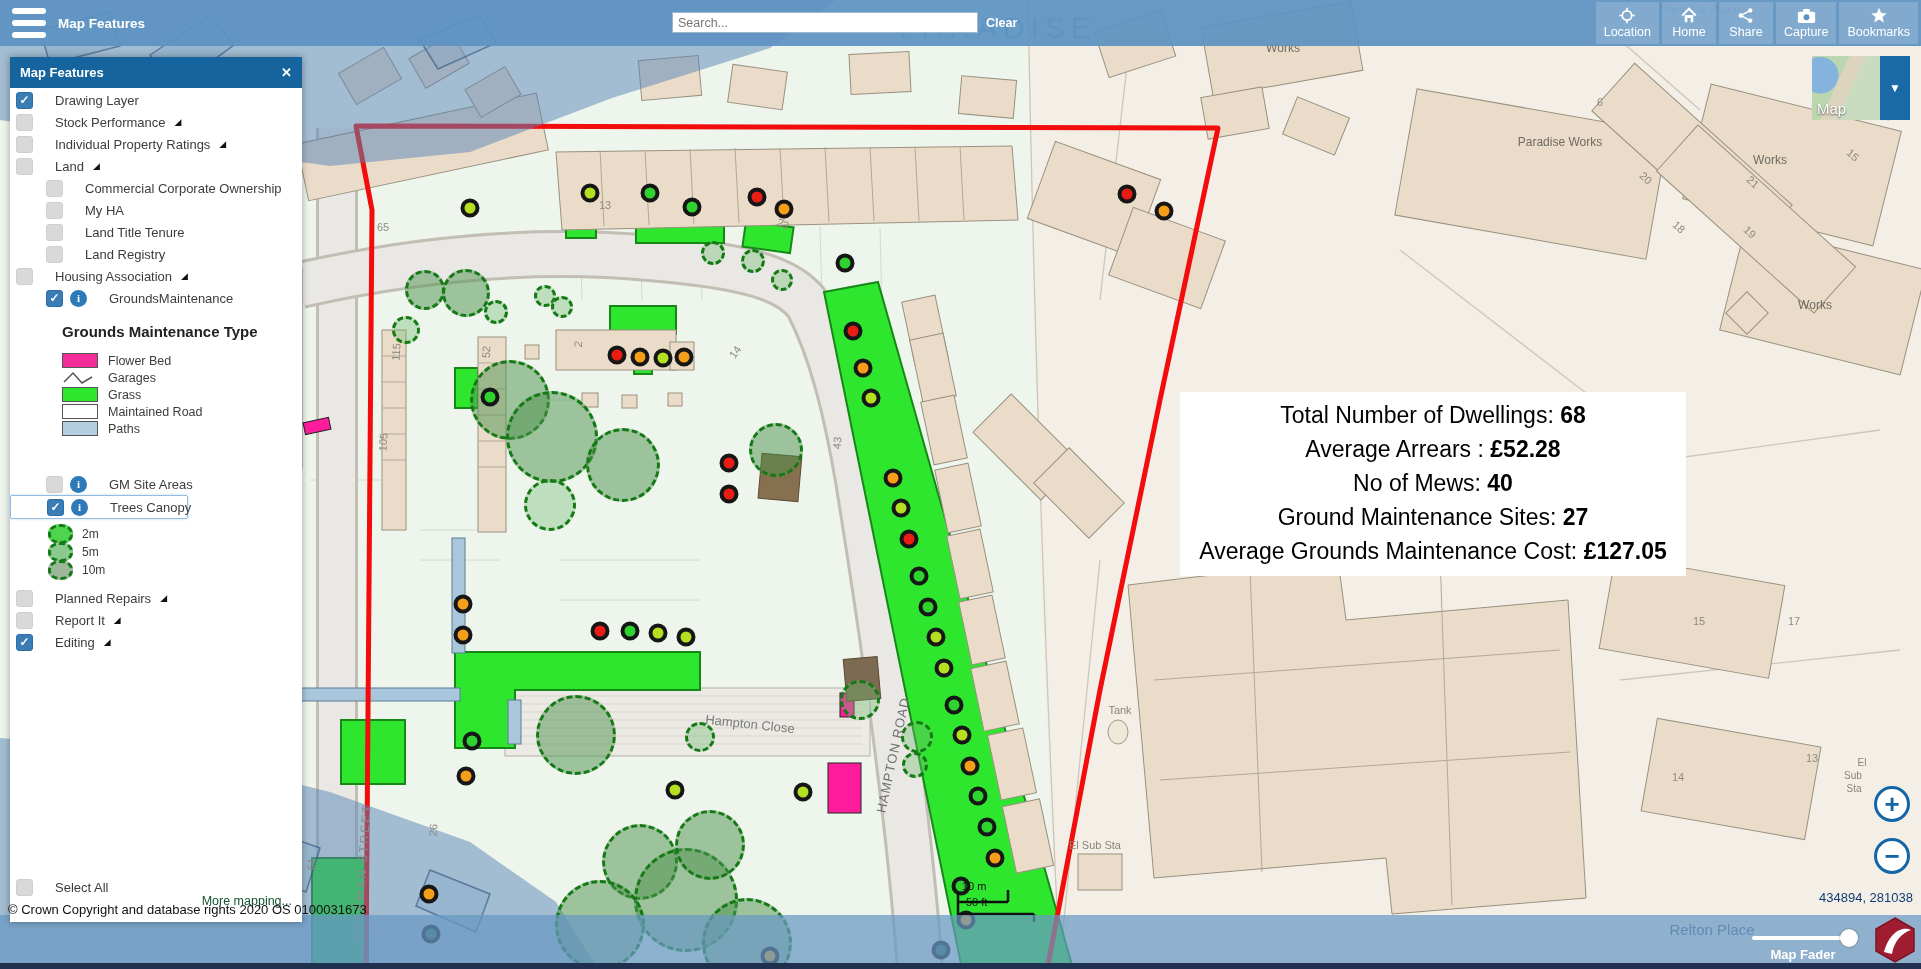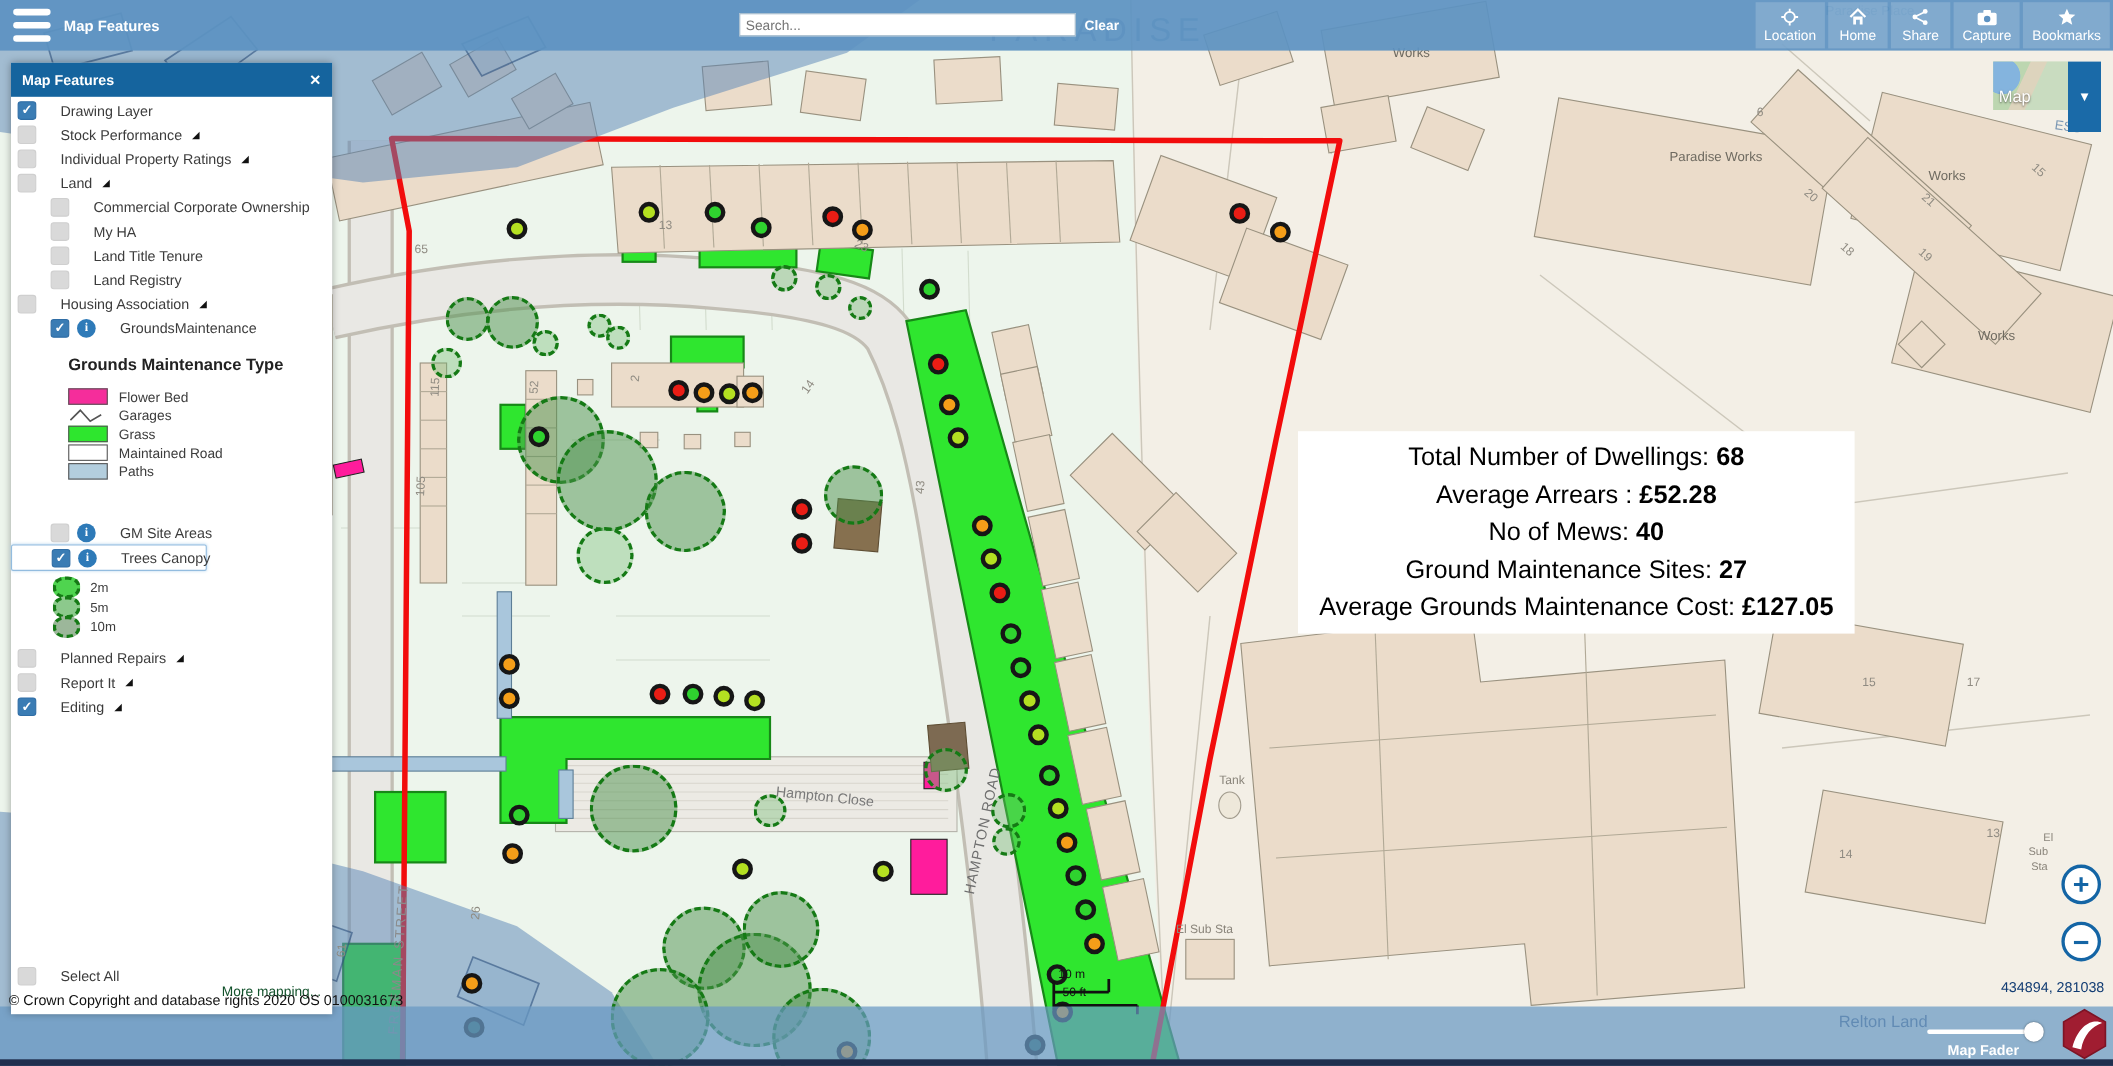--- a/index.html
+++ b/index.html
@@ -38,21 +38,21 @@
                 font-family:"Liberation Sans",sans-serif;}
   #clear-btn{color:#fff;font-size:12.5px;font-weight:700;margin-left:8px;cursor:pointer;}
   #hdr-btns{position:absolute;right:3px;top:2px;display:flex;gap:3px;height:42px;}
   .hbtn{min-width:54px;padding:14px 8px;background:rgba(255,255,255,.17);display:flex;
         flex-direction:column;align-items:center;justify-content:center;color:#fff;cursor:pointer;}
   .hbtn .hicon{height:17px;display:flex;align-items:center;}
   .hbtn .hlabel{font-size:12.5px;margin-top:1px;}
 
   
   #map-btn{position:absolute;left:1812px;top:56px;z-index:10;display:flex;cursor:pointer;}
-  #map-thumb{width:68px;height:44px;position:relative;
+  #map-thumb{width:68px;height:64px;position:relative;
      background:
        radial-gradient(circle at 12% 30%, #84b4de 0 24%, rgba(0,0,0,0) 25%),
        linear-gradient(115deg,#bcd6b0 38%,#ddd4bd 39% 55%,#c9dcc0 56%),#cfe0c5;}
   #map-thumb-label{position:absolute;left:5px;bottom:3px;color:#fff;font-size:15px;
                    text-shadow:0 1px 2px rgba(0,0,0,.6);}
   #map-dd{width:30px;height:64px;background:#1a6aa8;display:flex;align-items:center;
           justify-content:center;color:#fff;font-size:12px;}
 
   
   #panel{position:absolute;left:10px;top:57px;width:292px;height:865px;background:#fff;z-index:10;
@@ -331,21 +331,21 @@
       <span class="mlabel" style="left: 1815px; top: 305px; font-size: 12px; color: rgb(110, 106, 96); letter-spacing: 0px; transform: translate(-50%, -50%) rotate(0deg);">Works</span>
       <span class="mlabel" style="left: 1120px; top: 710px; font-size: 11px; color: rgb(138, 133, 123); letter-spacing: 0px; transform: translate(-50%, -50%) rotate(0deg);">Tank</span>
       <span class="mlabel" style="left: 1095px; top: 845px; font-size: 11px; color: rgb(138, 133, 123); letter-spacing: 0px; transform: translate(-50%, -50%) rotate(0deg);">El Sub Sta</span>
       <span class="mlabel" style="left: 1862px; top: 762px; font-size: 10px; color: rgb(138, 133, 123); letter-spacing: 0px; transform: translate(-50%, -50%) rotate(0deg);">El</span>
       <span class="mlabel" style="left: 1853px; top: 775px; font-size: 10px; color: rgb(138, 133, 123); letter-spacing: 0px; transform: translate(-50%, -50%) rotate(0deg);">Sub</span>
       <span class="mlabel" style="left: 1854px; top: 788px; font-size: 10px; color: rgb(138, 133, 123); letter-spacing: 0px; transform: translate(-50%, -50%) rotate(0deg);">Sta</span>
       <span class="mlabel" style="left: 1880px; top: 115px; font-size: 12px; color: rgb(123, 152, 180); letter-spacing: 0px; transform: translate(-50%, -50%) rotate(8deg);">ESS</span>
       <span class="mlabel" style="left: 362px; top: 872px; font-size: 12px; color: rgb(138, 138, 138); letter-spacing: 2px; transform: translate(-50%, -50%) rotate(-86deg);">FREEMAN STREET</span>
       <span class="mlabel" style="left: 893px; top: 755px; font-size: 13px; color: rgb(110, 110, 110); letter-spacing: 1px; transform: translate(-50%, -50%) rotate(-78deg);">HAMPTON ROAD</span>
       <span class="mlabel" style="left: 750px; top: 724px; font-size: 13px; color: rgb(122, 122, 122); letter-spacing: 0px; transform: translate(-50%, -50%) rotate(6deg);">Hampton Close</span>
-      <span class="mlabel" style="left: 1712px; top: 929px; font-size: 15px; color: rgb(81, 104, 140); letter-spacing: 0px; transform: translate(-50%, -50%) rotate(0deg);">Relton Land</span>
+      <span class="mlabel" style="left: 1712px; top: 929px; font-size: 15px; color: rgb(81, 104, 140); letter-spacing: 0px; transform: translate(-50%, -50%) rotate(0deg);">Relton Place</span>
       <span class="mlabel" style="left: 377px; top: 227px; font-size: 11px; color: rgb(143, 139, 130); letter-spacing: 0px; transform: translate(-50%, -50%) rotate(0deg); padding-left: 12px;">65</span>
       <span class="mlabel" style="left: 605px; top: 205px; font-size: 11px; color: rgb(143, 139, 130); letter-spacing: 0px; transform: translate(-50%, -50%) rotate(0deg);">13</span>
       <span class="mlabel" style="left: 578px; top: 344px; font-size: 11px; color: rgb(143, 139, 130); letter-spacing: 0px; transform: translate(-50%, -50%) rotate(-85deg);">2</span>
       <span class="mlabel" style="left: 735px; top: 352px; font-size: 11px; color: rgb(143, 139, 130); letter-spacing: 0px; transform: translate(-50%, -50%) rotate(-55deg);">14</span>
       <span class="mlabel" style="left: 396px; top: 352px; font-size: 11px; color: rgb(143, 139, 130); letter-spacing: 0px; transform: translate(-50%, -50%) rotate(-87deg);">115</span>
       <span class="mlabel" style="left: 383px; top: 442px; font-size: 11px; color: rgb(143, 139, 130); letter-spacing: 0px; transform: translate(-50%, -50%) rotate(-87deg);">105</span>
       <span class="mlabel" style="left: 486px; top: 352px; font-size: 11px; color: rgb(143, 139, 130); letter-spacing: 0px; transform: translate(-50%, -50%) rotate(-87deg);">52</span>
       <span class="mlabel" style="left: 837px; top: 443px; font-size: 11px; color: rgb(143, 139, 130); letter-spacing: 0px; transform: translate(-50%, -50%) rotate(-85deg);">43</span>
       <span class="mlabel" style="left: 783px; top: 224px; font-size: 11px; color: rgb(143, 139, 130); letter-spacing: 0px; transform: translate(-50%, -50%) rotate(25deg);">23</span>
       <span class="mlabel" style="left: 433px; top: 830px; font-size: 11px; color: rgb(143, 139, 130); letter-spacing: 0px; transform: translate(-50%, -50%) rotate(-85deg);">26</span>

